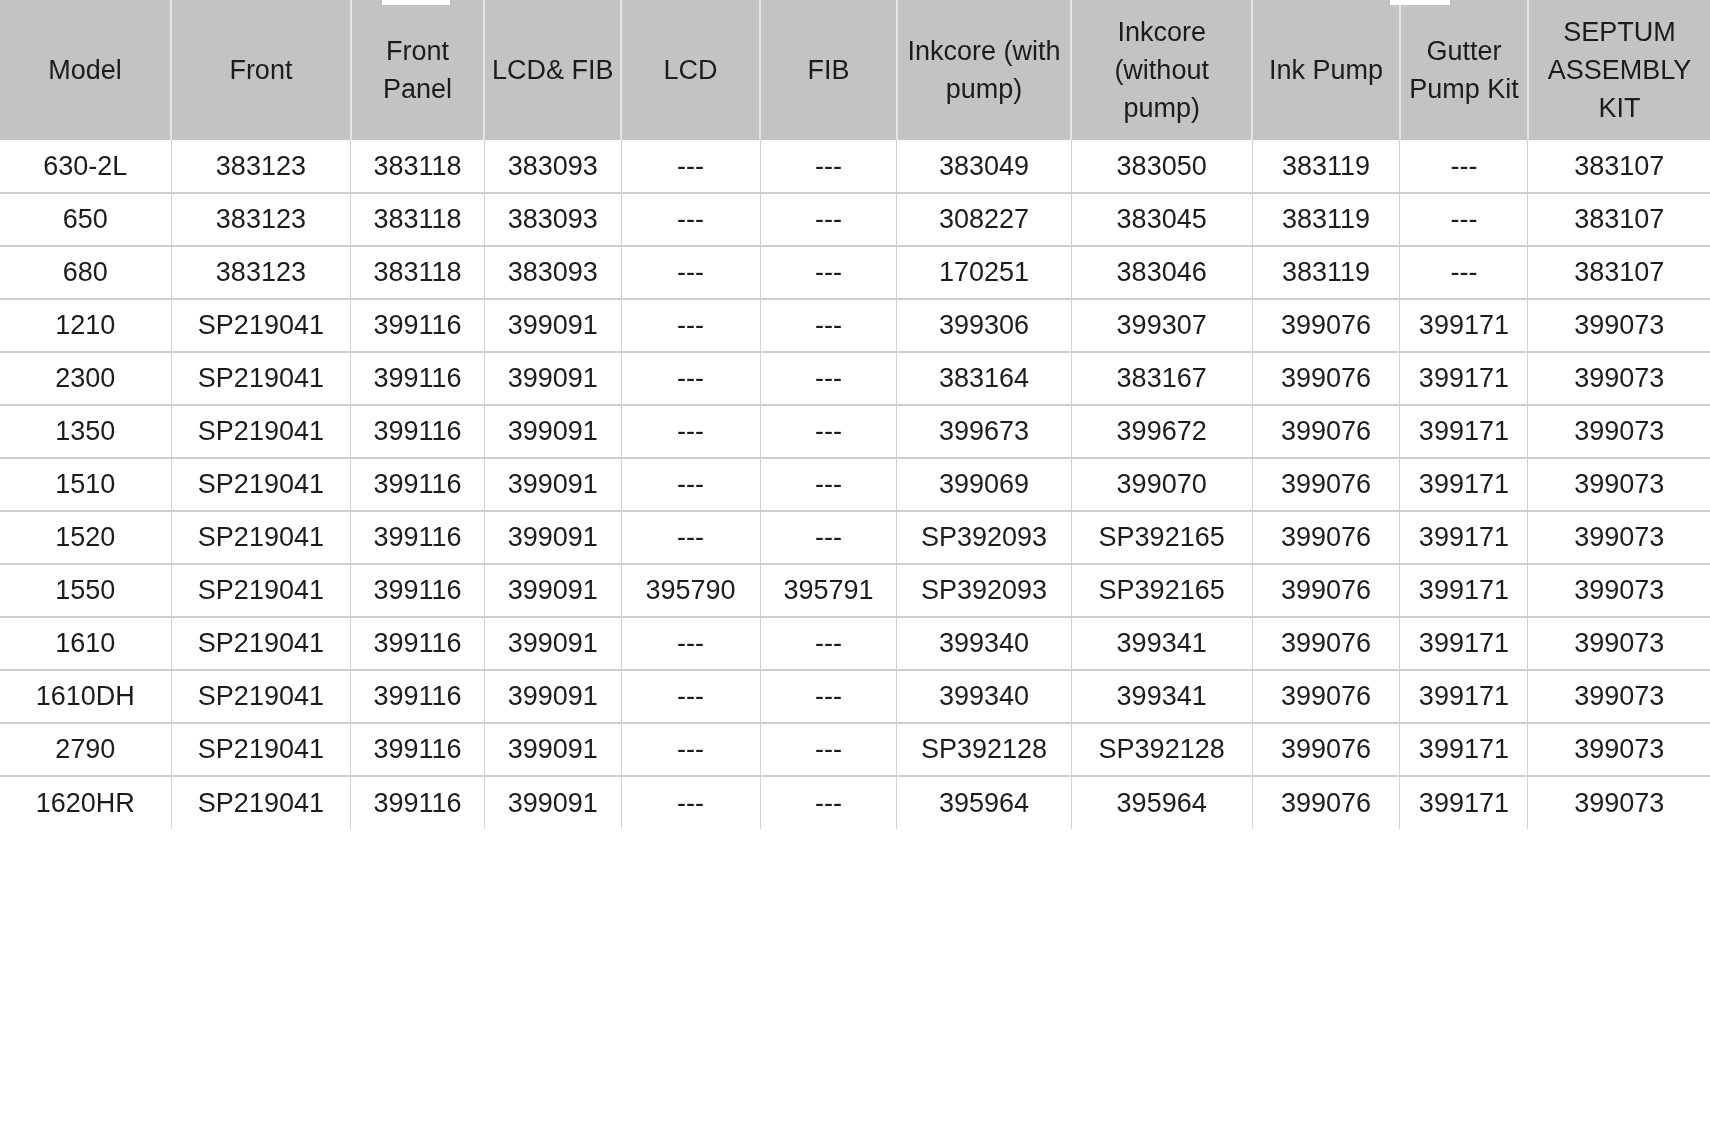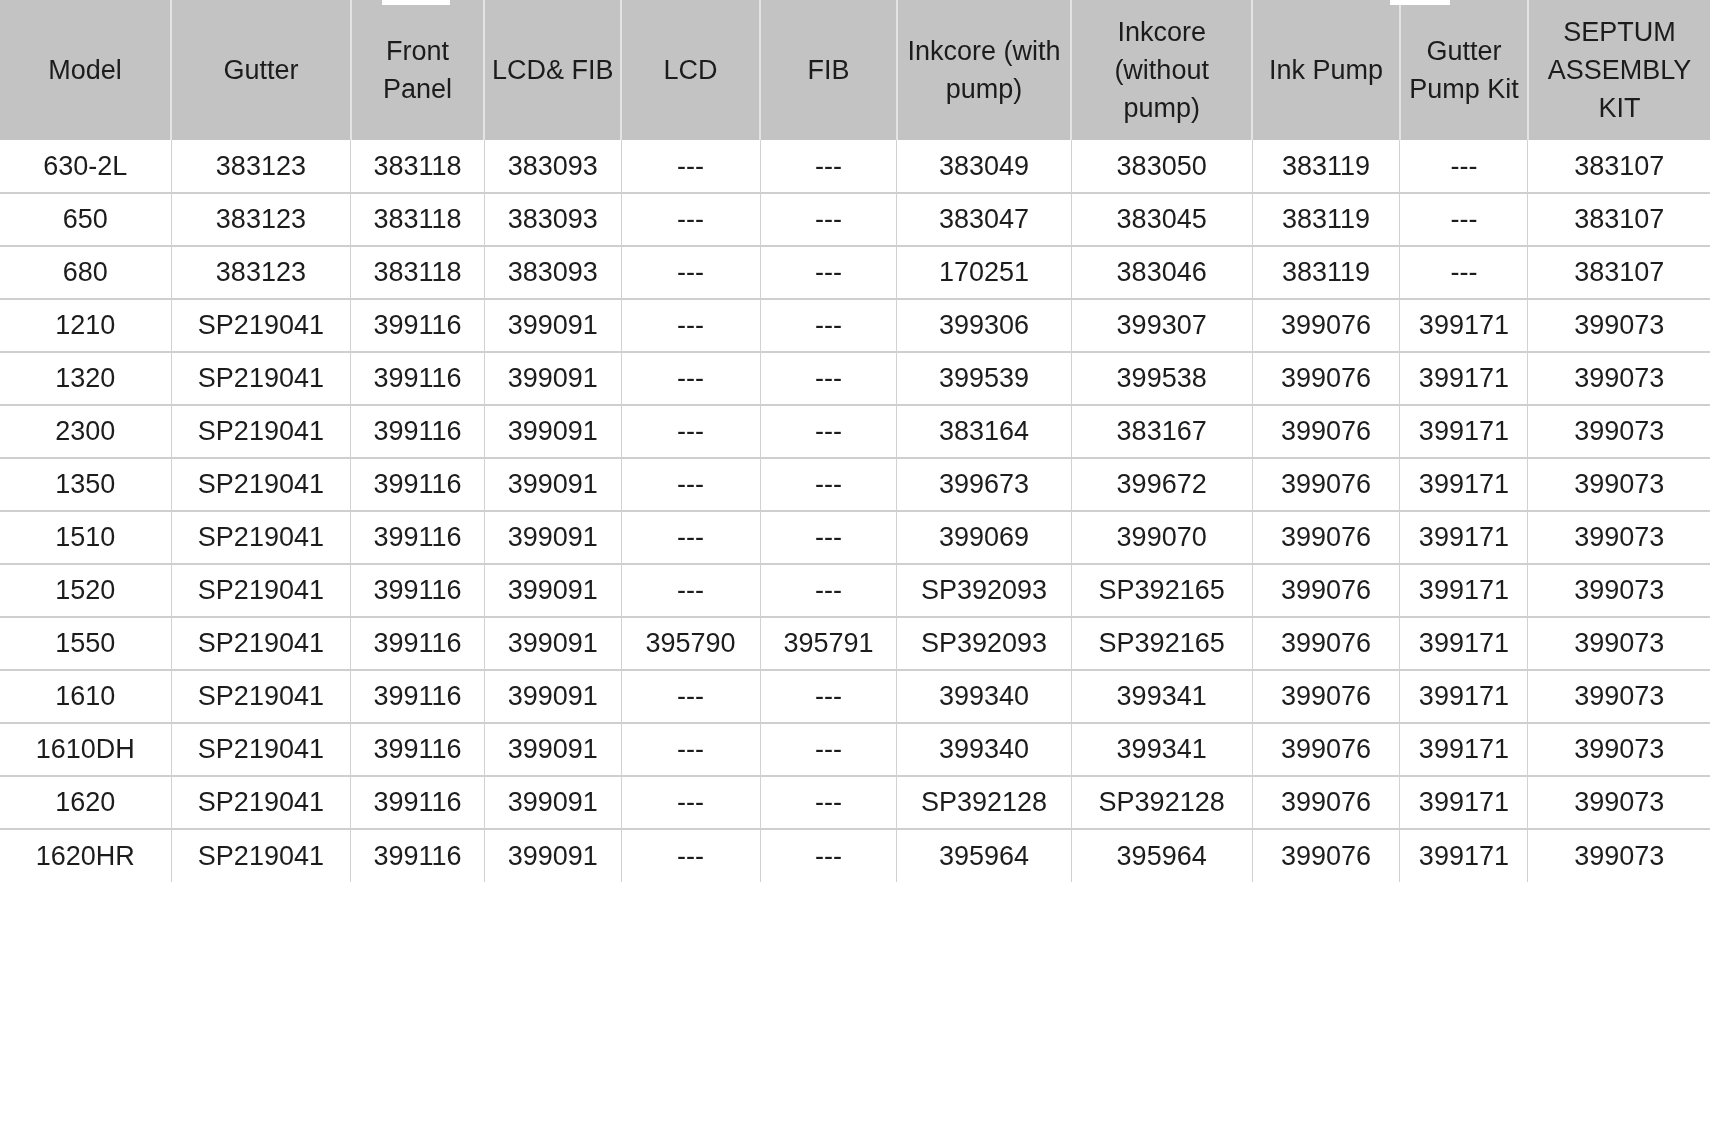--- a/index.html
+++ b/index.html
@@ -107,21 +107,21 @@
     <col class="c-fib">
     <col class="c-inkwith">
     <col class="c-inkwithout">
     <col class="c-inkpump">
     <col class="c-gutter">
     <col class="c-septum">
   </colgroup>
   <thead>
     <tr>
       <th>Model</th>
-      <th>Gutter</th>
+      <th>Front</th>
       <th>Front Panel</th>
       <th>LCD&amp; FIB</th>
       <th>LCD</th>
       <th>FIB</th>
       <th>Inkcore (with pump)</th>
       <th>Inkcore (without pump)</th>
       <th>Ink Pump</th>
       <th>Gutter Pump Kit</th>
       <th>SEPTUM ASSEMBLY KIT</th>
     </tr>
@@ -140,21 +140,21 @@
         <td>---</td>
         <td>383107</td>
       </tr>
       <tr>
         <td>650</td>
         <td>383123</td>
         <td>383118</td>
         <td>383093</td>
         <td>---</td>
         <td>---</td>
-        <td>383047</td>
+        <td>308227</td>
         <td>383045</td>
         <td>383119</td>
         <td>---</td>
         <td>383107</td>
       </tr>
       <tr>
         <td>680</td>
         <td>383123</td>
         <td>383118</td>
         <td>383093</td>
@@ -173,33 +173,20 @@
         <td>399091</td>
         <td>---</td>
         <td>---</td>
         <td>399306</td>
         <td>399307</td>
         <td>399076</td>
         <td>399171</td>
         <td>399073</td>
       </tr>
       <tr>
-        <td>1320</td>
-        <td>SP219041</td>
-        <td>399116</td>
-        <td>399091</td>
-        <td>---</td>
-        <td>---</td>
-        <td>399539</td>
-        <td>399538</td>
-        <td>399076</td>
-        <td>399171</td>
-        <td>399073</td>
-      </tr>
-      <tr>
         <td>2300</td>
         <td>SP219041</td>
         <td>399116</td>
         <td>399091</td>
         <td>---</td>
         <td>---</td>
         <td>383164</td>
         <td>383167</td>
         <td>399076</td>
         <td>399171</td>
@@ -277,21 +264,21 @@
         <td>399091</td>
         <td>---</td>
         <td>---</td>
         <td>399340</td>
         <td>399341</td>
         <td>399076</td>
         <td>399171</td>
         <td>399073</td>
       </tr>
       <tr>
-        <td>1620</td>
+        <td>2790</td>
         <td>SP219041</td>
         <td>399116</td>
         <td>399091</td>
         <td>---</td>
         <td>---</td>
         <td>SP392128</td>
         <td>SP392128</td>
         <td>399076</td>
         <td>399171</td>
         <td>399073</td>

